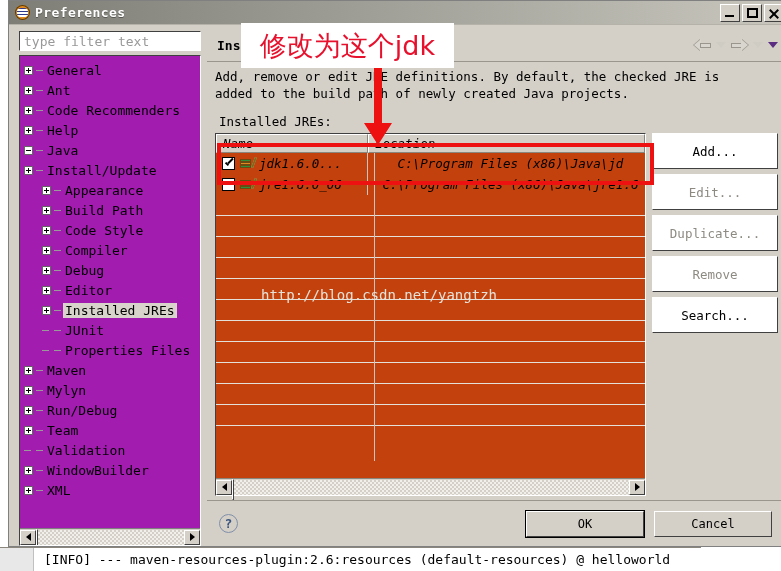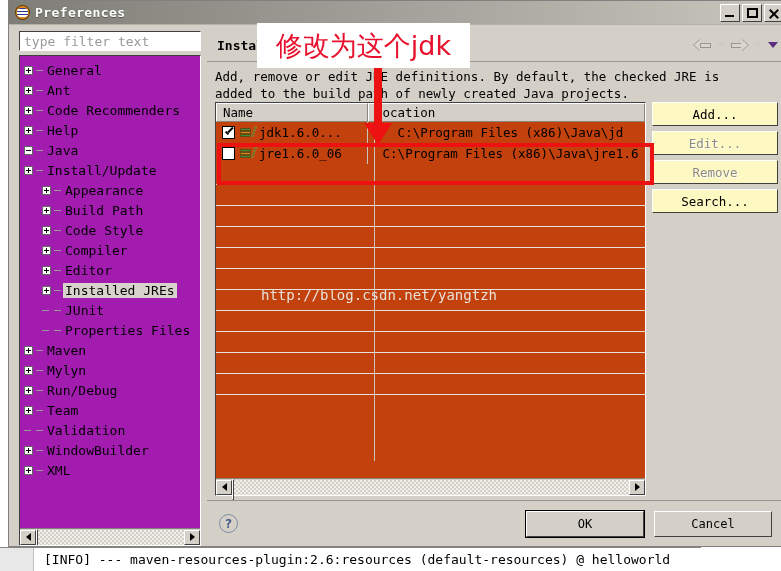--- a/index.html
+++ b/index.html
@@ -150,20 +150,21 @@
   .sub-label { font-size:12.5px; color:#000; margin:12px 0 4px 4px; }
 
   #table-area { flex:1 1 auto; display:flex; min-height:0; gap:6px; }
 
   #table-outer {
     flex:1 1 auto; min-width:0; display:flex; flex-direction:column;
     background:#fff;
     border-top:1px solid #404040; border-left:1px solid #404040;
     border-right:1px solid #ffffff; border-bottom:1px solid #ffffff;
     position:relative;
+    font-style:italic;
   }
   #thead { height:19px; flex:0 0 19px; display:flex; background:#d4d0c8; }
   #thead .th {
     font-size:12.5px; color:#000; display:flex; align-items:center; padding-left:6px;
     background:#d4d0c8;
     border-top:1px solid #fff; border-left:1px solid #fff;
     border-right:1px solid #8a867e; border-bottom:1px solid #8a867e;
   }
   #thead .th.name { width:152px; flex:0 0 152px; }
   #thead .th.loc { flex:1 1 auto; }
@@ -193,21 +194,21 @@
   .grid-line { height:21px; border-bottom:1px solid #e4e1da; }
   .vsep { position:absolute; left:158px; top:0; bottom:17px; width:1px; background:#c9c5bd; }
 
   #table-hscroll {
     height:17px; flex:0 0 17px; background:#d4d0c8; border-top:1px solid #8a867e;
     display:flex; align-items:center;
   }
 
   #btncol { width:126px; flex:0 0 126px; display:flex; flex-direction:column; gap:5px; padding-top:0; }
   .btn {
-    height:24px; background:#fef9c3; font-size:12.5px; color:#000;
+    height:36px; background:#ffffff; font-size:12.5px; color:#000;
     display:flex; align-items:center; justify-content:center;
     border-top:1px solid #ffffff; border-left:1px solid #ffffff;
     border-right:1px solid #404040; border-bottom:1px solid #404040;
     font-family:"DejaVu Sans Mono", monospace; cursor:default;
   }
   .btn.disabled { color:#8d8a82; text-shadow:1px 1px 0 #ffffff; }
 
   
   #watermark {
     position:absolute; left:252px; top:286px; font-size:14px; color:#e6e2da;
@@ -243,21 +244,21 @@
   }
   #console .gutter { width:34px; height:100%; background:#e8e8e8; border-right:1px solid #c0c0c0; flex:0 0 34px; }
   #console .ctext {
     font-family:"DejaVu Sans Mono", monospace; font-size:13px; color:#000;
     white-space:nowrap; padding-left:10px;
   }
 
   
   #anno-box {
     position:absolute; left:232px; top:22px; width:213px; height:45px;
-    background:#ffffff; z-index:20; display:flex; align-items:center; justify-content:center;margin-left:16px;
+    background:#ffffff; z-index:20; display:flex; align-items:center; justify-content:center;
   }
   #anno-text {
     color:#e8112d; font-size:27px; line-height:30px; white-space:nowrap;
     font-family:"DejaVu Sans", sans-serif;
   }
   #anno-arrow { position:absolute; left:351px; top:64px; z-index:19; }
   #red-rect {
     position:absolute; left:208px; top:142px; width:437px; height:42px;
     border:4px solid #ee1111; z-index:18; pointer-events:none;
   }
@@ -340,20 +341,25 @@
               <span class="lbl">Code Style</span>
             </div>
             <div class="tnode lvl2">
               <span class="exp plus"></span>
               <span class="dash"></span>
               <span class="lbl">Compiler</span>
             </div>
             <div class="tnode lvl2">
               <span class="exp plus"></span>
               <span class="dash"></span>
+              <span class="lbl">Debug</span>
+            </div>
+            <div class="tnode lvl2">
+              <span class="exp plus"></span>
+              <span class="dash"></span>
               <span class="lbl">Editor</span>
             </div>
             <div class="tnode lvl2 sel">
               <span class="exp plus"></span>
               <span class="dash"></span>
               <span class="lbl">Installed JREs</span>
             </div>
             <div class="tnode lvl2">
               <span class="exp none"></span>
               <span class="dash"></span>
@@ -429,20 +435,21 @@
               <span class="head"></span>
             </span>
           <span class="chev"></span>
           <span class="chev purple"></span>
         </span>
       </div>
 
       <div id="page-body">
         <div class="desc">Add, remove or edit JRE definitions. By default, the checked JRE is</div>
         <div class="desc">added to the build path of newly created Java projects.</div>
+        <div class="sub-label">Installed JREs:</div>
 
         <div id="table-area">
 
           <div id="table-outer">
             <div id="thead">
               <div class="th name">Name</div>
               <div class="th loc">Location</div>
             </div>
             <div id="tbody">
               <div class="vsep"></div>
@@ -493,20 +500,21 @@
               </span>
               <span class="sb-arrow">
                   <span class="tri tri-right"></span>
                 </span>
             </div>
           </div>
 
           <div id="btncol">
               <div class="btn">Add...</div>
               <div class="btn disabled">Edit...</div>
+              <div class="btn disabled">Duplicate...</div>
               <div class="btn disabled">Remove</div>
               <div class="btn">Search...</div>
             </div>
         </div>
       </div>
 
       <div id="footer">
         <span id="help-icon">?</span>
         <span id="footer-btns">
           <span class="fbtn default">OK</span>

